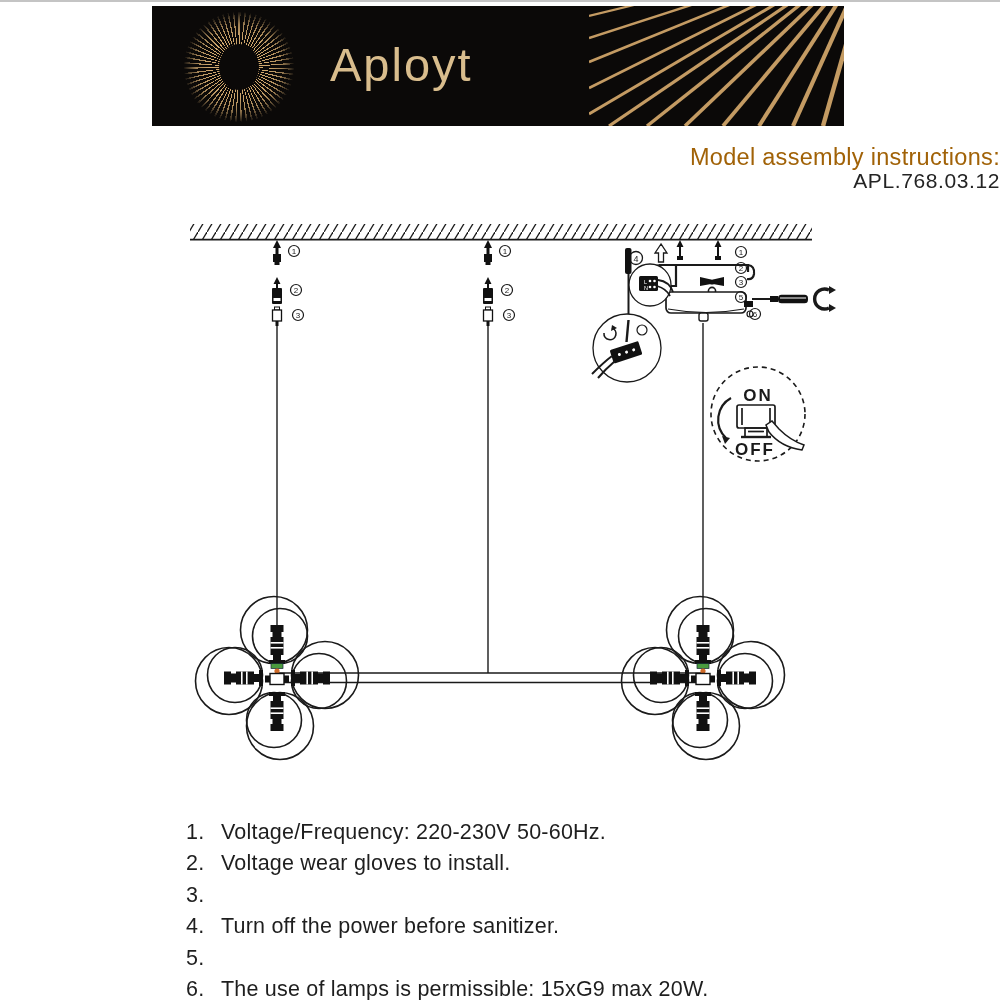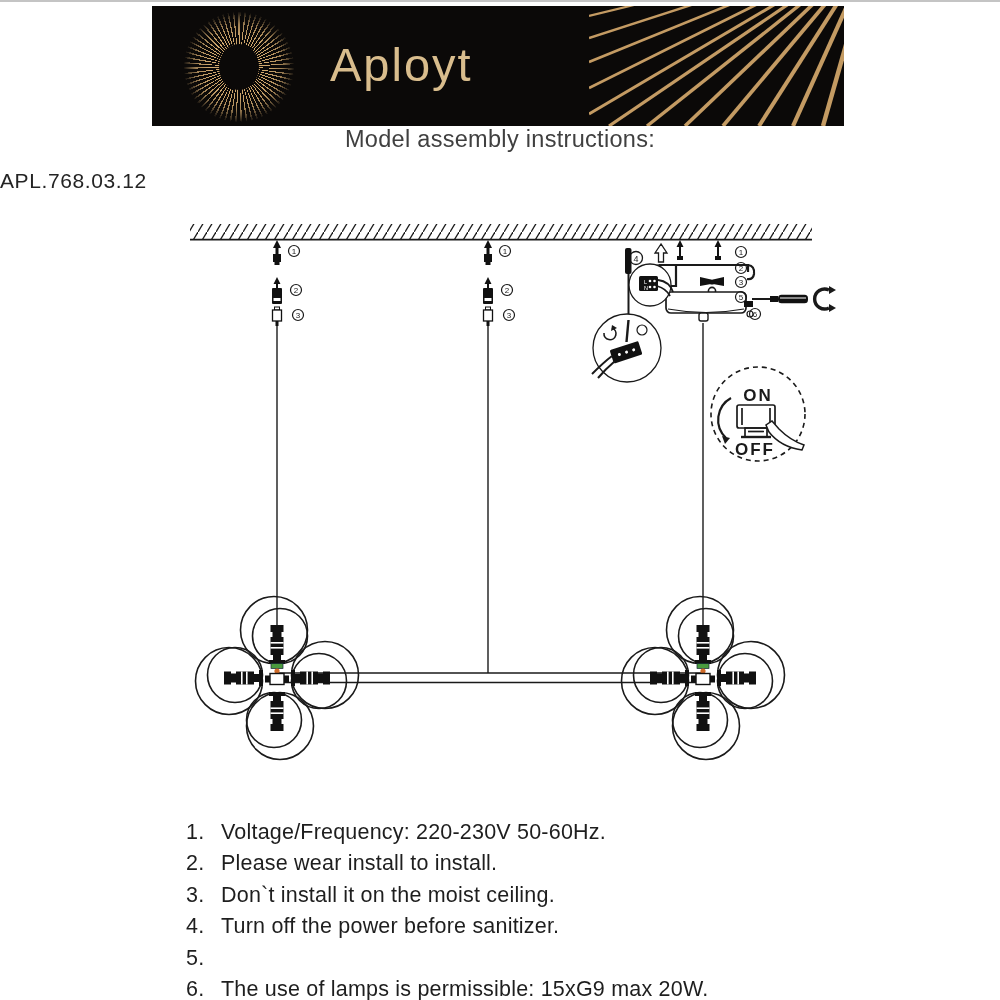--- a/index.html
+++ b/index.html
@@ -24,25 +24,25 @@
     content:"";position:absolute;left:32%;top:29%;width:36%;height:42%;
     background:#0b0908;border-radius:50%;
   }
   .brand{
     position:absolute;left:178px;top:0;height:120px;line-height:118px;
     font-size:47px;color:#d9bd8d;letter-spacing:2px;font-weight:400;
   }
   .banner-rays{position:absolute;right:0;top:0;}
   
   .title-heading{
-    position:absolute;left:0;top:124px;width:100%;text-align:center;
-    font-size:23.5px;color:#404040;letter-spacing:0.3px;
+    position:absolute;left:0;top:142px;width:100%;text-align:right;
+    font-size:23.5px;color:#a16207;letter-spacing:0.3px;
   }
   .title-model{
-    position:absolute;left:0;top:167px;width:100%;text-align:left;
+    position:absolute;left:0;top:167px;width:100%;text-align:right;
     font-size:21px;color:#242424;letter-spacing:0.6px;
   }
   
   .diagram{position:absolute;left:0;top:200px;}
   .diagram text{font-family:"Liberation Sans",sans-serif;}
   
   .instructions{position:absolute;left:186px;top:818px;width:760px;}
   .instr-row{display:flex;align-items:flex-start;height:31.4px;
     font-size:21.5px;color:#1e1e1e;letter-spacing:0.2px;}
   .instr-num{width:26px;text-align:left;flex:0 0 26px;margin-right:9px;}
@@ -283,25 +283,24 @@
     <use href="#cluster" transform="translate(703,476)"></use>
   </svg>
 
   <div class="instructions">
     <div class="instr-row">
       <span class="instr-num">1.</span>
       <span class="instr-text">Voltage/Frequency: 220-230V 50-60Hz.</span>
     </div>
     <div class="instr-row">
       <span class="instr-num">2.</span>
-      <span class="instr-text">Please wear install to install.</span>
+      <span class="instr-text">Voltage wear gloves to install.</span>
     </div>
     <div class="instr-row">
       <span class="instr-num">3.</span>
-      <span class="instr-text">Don`t install it on the moist ceiling.</span>
     </div>
     <div class="instr-row">
       <span class="instr-num">4.</span>
       <span class="instr-text">Turn off the power before sanitizer.</span>
     </div>
     <div class="instr-row">
       <span class="instr-num">5.</span>
     </div>
     <div class="instr-row">
       <span class="instr-num">6.</span>

